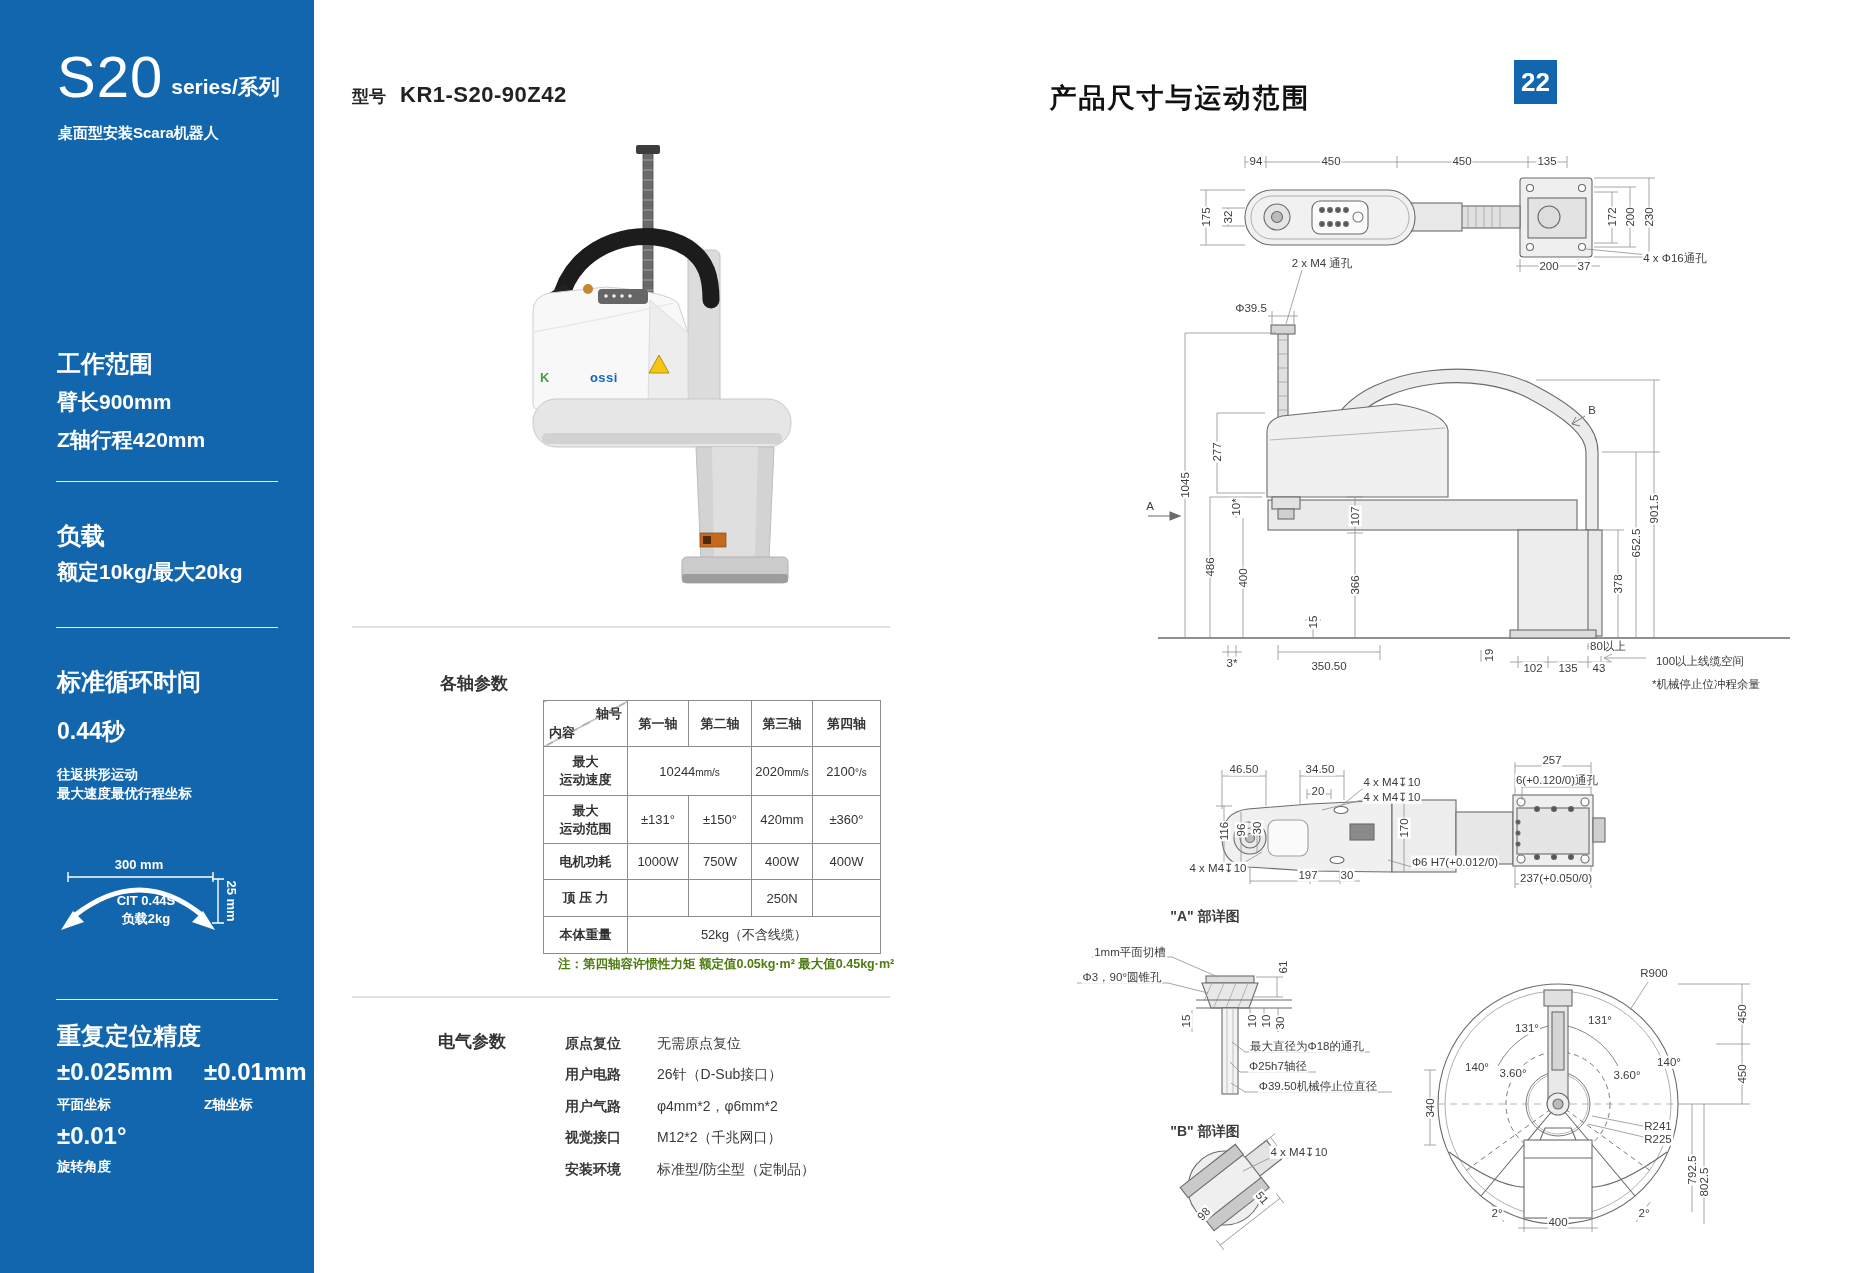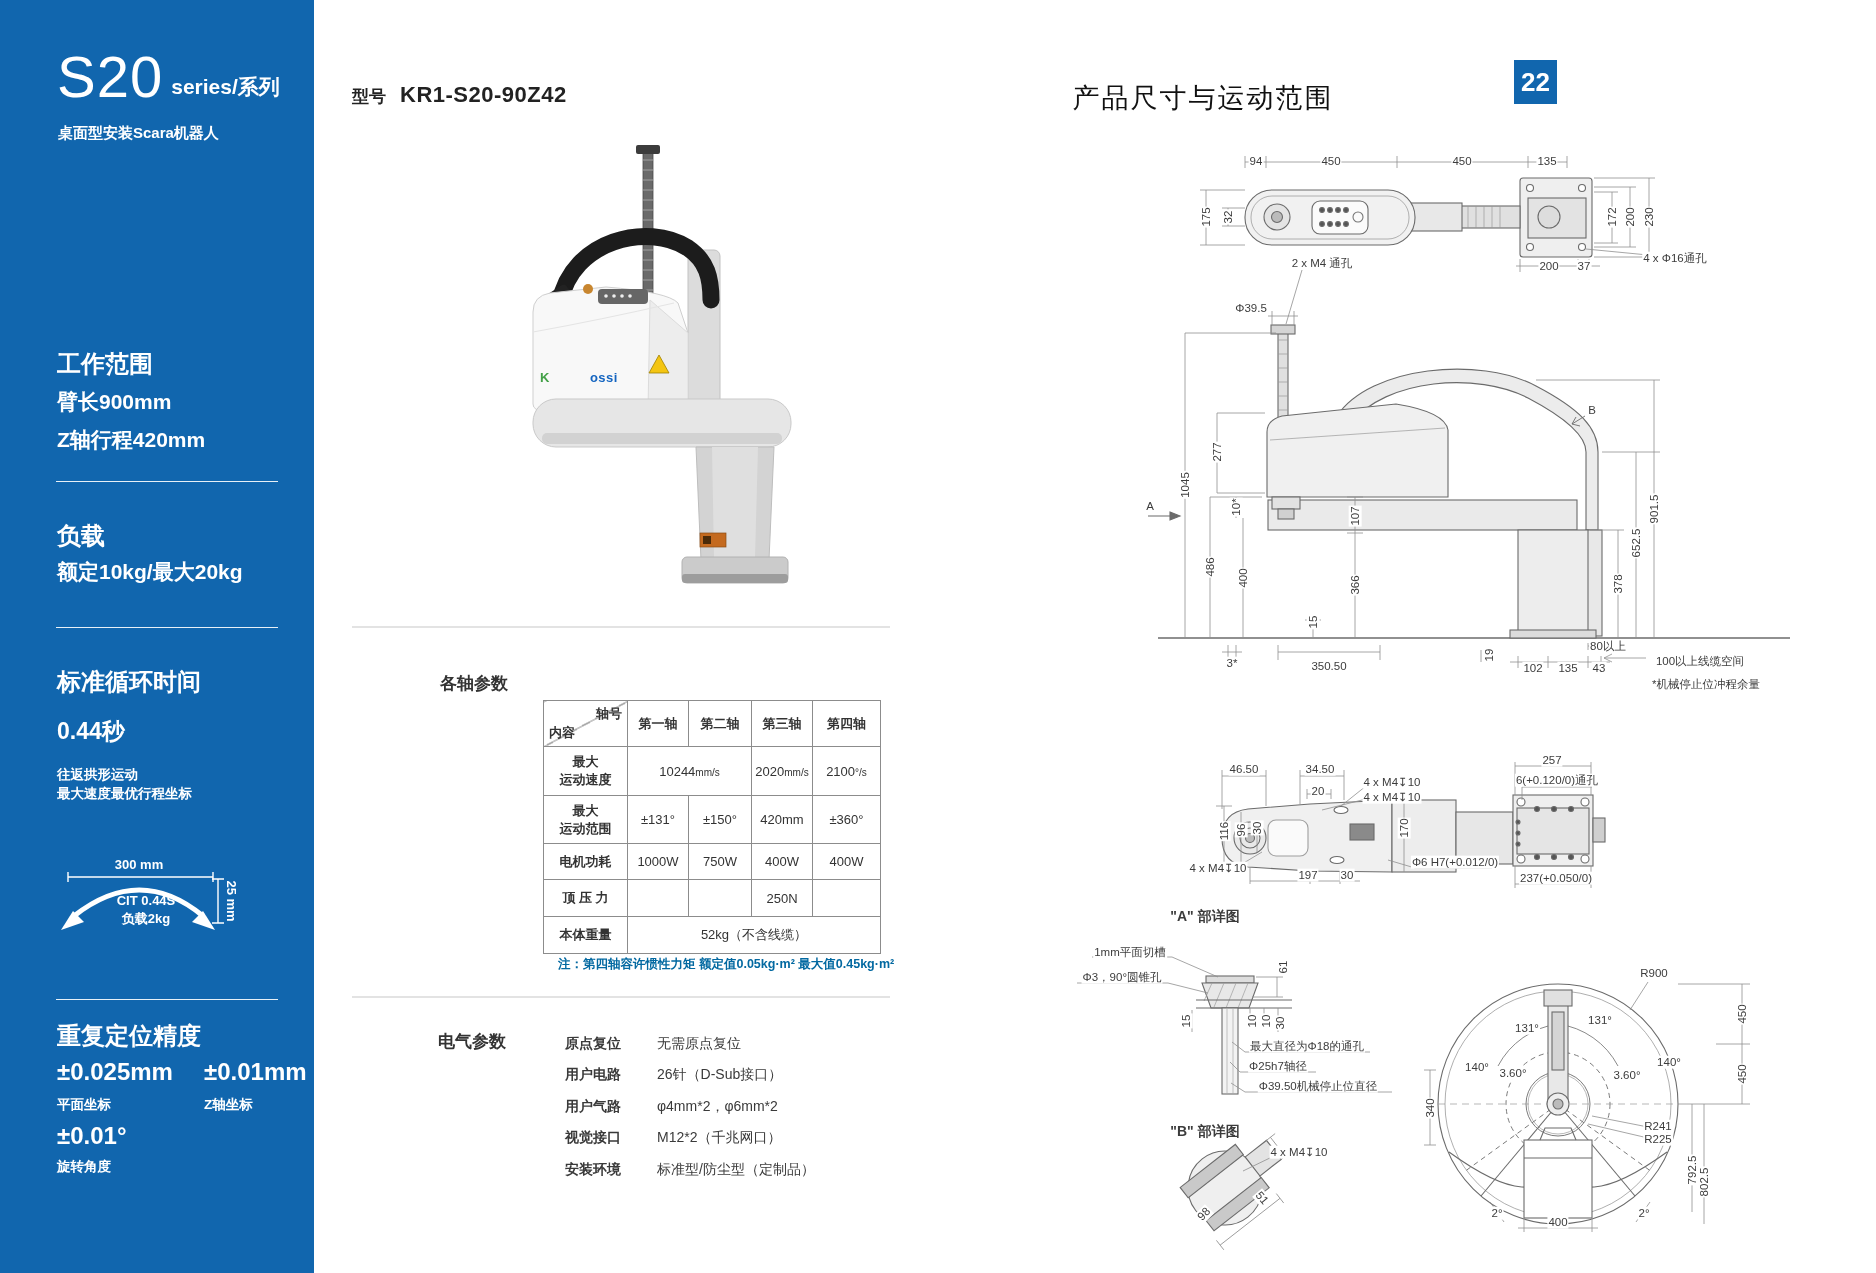--- a/index.html
+++ b/index.html
@@ -24,28 +24,28 @@
   .model-value{font-size:22px;font-weight:700;margin-left:14px;letter-spacing:.5px;}
   .sec-title{position:absolute;font-size:17px;font-weight:700;color:#333;}
   table.axis{position:absolute;left:543px;top:700px;border-collapse:collapse;table-layout:fixed;}
   table.axis td{border:1px solid #8c8c8c;text-align:center;font-size:13px;color:#333;padding:0 2px;}
   table.axis td.lab{font-weight:700;}
   td.diag{position:relative;font-weight:700;
     background:linear-gradient(to bottom right,transparent 49.3%,#8c8c8c 49.3%,#8c8c8c 50.7%,transparent 50.7%);}
   td.diag .dt{position:absolute;right:5px;top:4px;font-size:13px;}
   td.diag .db{position:absolute;left:5px;bottom:4px;font-size:13px;}
   .unit{font-size:10px;}
-  .tnote{position:absolute;left:558px;top:956px;font-size:12.5px;font-weight:700;color:#0369a1;white-space:nowrap;}
+  .tnote{position:absolute;left:558px;top:956px;font-size:12.5px;font-weight:700;color:#4d7c0f;white-space:nowrap;}
   .erows{position:absolute;left:565px;top:1028px;}
   .erow{display:flex;height:31.5px;align-items:center;font-size:14px;color:#3a3a3a;}
   .elabel{width:92px;font-weight:700;}
   .evalue{font-weight:500;}
   
   .dims-title{position:absolute;left:1180px;top:80px;transform:translateX(-50%);
-    font-size:27px;font-weight:400;letter-spacing:2px;color:#111;white-space:nowrap;margin-left:23px;}
+    font-size:27px;font-weight:700;letter-spacing:2px;color:#111;white-space:nowrap;}
   .badge{position:absolute;left:1514px;top:60px;width:43px;height:44px;background:#1166ae;
     display:flex;align-items:center;justify-content:center;color:#fff;font-size:26px;font-weight:700;}
   .brand{position:absolute;left:540px;top:370px;font-size:13px;font-weight:700;letter-spacing:.5px;}
   .brand .k{color:#43a047;} .brand .rest{color:#1565c0;margin-left:40px;}
   
   #ann-layer span.dim{position:absolute;transform:translate(-50%,-50%);font-size:11.5px;color:#3c3c3c;
     background:#fff;padding:0 1px;white-space:nowrap;line-height:1.1;}
   #ann-layer span.dim.big{font-size:14px;font-weight:700;}
   svg.art{position:absolute;left:0;top:0;}
 </style>

